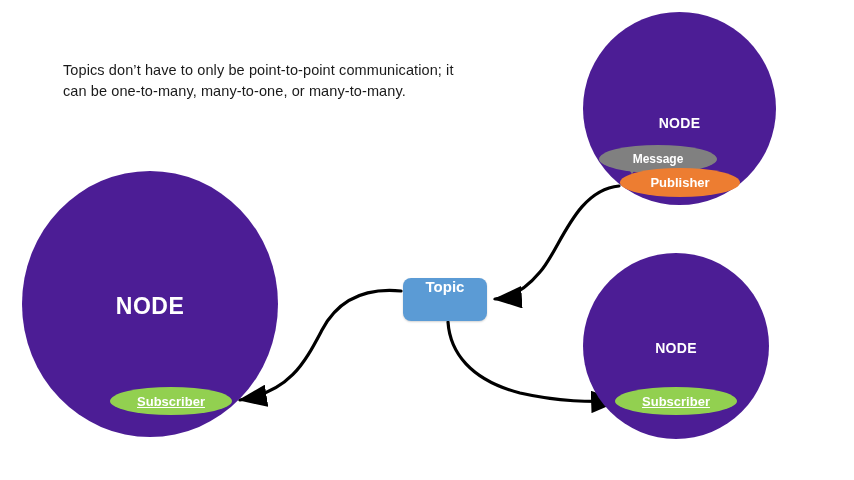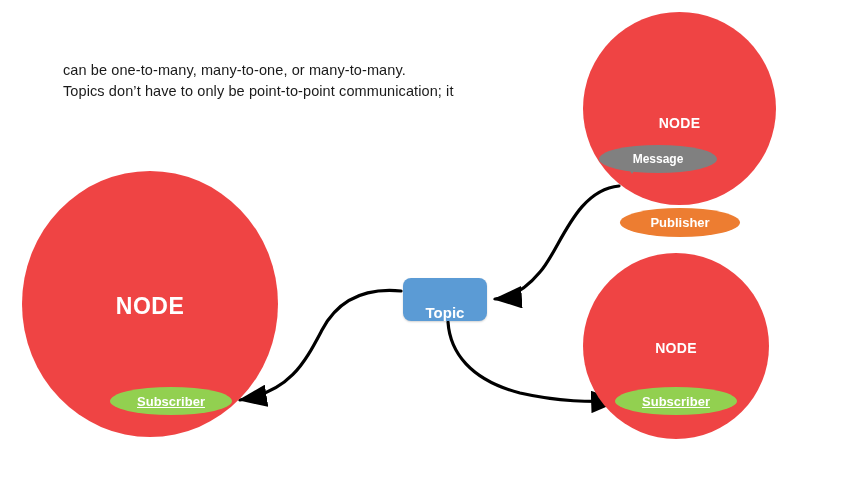--- a/index.html
+++ b/index.html
@@ -31,21 +31,21 @@
     width: 420px;
     font-size: 14.5px;
     line-height: 21px;
     color: #1a1a1a;
     letter-spacing: 0.1px;
   }
 
   .node-circle {
     position: absolute;
     border-radius: 50%;
-    background: #ef4444;
+    background: #4c1d95;
   }
   .node-label {
     position: absolute;
     left: 0;
     width: 100%;
     text-align: center;
     color: #ffffff;
     font-weight: bold;
     white-space: nowrap;
   }
@@ -86,36 +86,36 @@
     border-left: 9px solid transparent;
     border-right: 9px solid transparent;
     border-top: 14px solid #808080;
   }
 
   .topic-box {
     position: absolute;
     background: #5B9BD5;
     border-radius: 8px;
     display: flex;
-    align-items: flex-end;
+    align-items: flex-start;
     justify-content: center;
     color: #ffffff;
     font-weight: bold;
     font-size: 15px;
     box-shadow: 0 1px 2px rgba(0,0,0,0.18);
   }
 </style>
 </head>
 <body>
 
 <div id="stage">
 
   <div class="caption">
+    <div>Topics don’t have to only be point-to-point communication; it</div>
     <div>can be one-to-many, many-to-one, or many-to-many.</div>
-    <div>Topics don’t have to only be point-to-point communication; it</div>
   </div>
 
   <svg id="edges" viewBox="0 0 854 480">
     <defs>
       <marker id="arrowhead" markerWidth="9" markerHeight="7" refX="8.4" refY="3.5" orient="auto" markerUnits="strokeWidth">
         <path d="M0,0 L9,3.5 L0,7 Z" fill="#000000"></path>
       </marker>
     </defs>
 
     <path d="M 619,186 C 575,190 560,250 540,272 C 525,290 510,298 495,299" fill="none" stroke="#000000" stroke-width="3.2" stroke-linecap="round" marker-end="url(#arrowhead)"></path>
@@ -133,21 +133,21 @@
   </div>
 
   <div class="node-circle" style="left:583px; top:12px; width:193px; height:193px;">
     <div class="node-label small" style="top:103px;">NODE</div>
 
     <div class="msg-tail" style="left:40px; top:148px;"></div>
     <div class="pill pill-message" style="left:16px; top:133px; width:118px; height:28px; font-size:12px;">
       <span>Message</span>
     </div>
 
-    <div class="pill pill-publisher" style="left:37px; top:156px; width:120px; height:29px; font-size:13px;margin-top:40px;">
+    <div class="pill pill-publisher" style="left:37px; top:156px; width:120px; height:29px; font-size:13px;">
       <span>Publisher</span>
     </div>
   </div>
 
   <div class="node-circle" style="left:583px; top:253px; width:186px; height:186px;">
     <div class="node-label small" style="top:87px;">NODE</div>
     <div class="pill pill-subscriber" style="left:32px; top:134px; width:122px; height:28px; font-size:13px;">
       <span>Subscriber</span>
     </div>
   </div>

